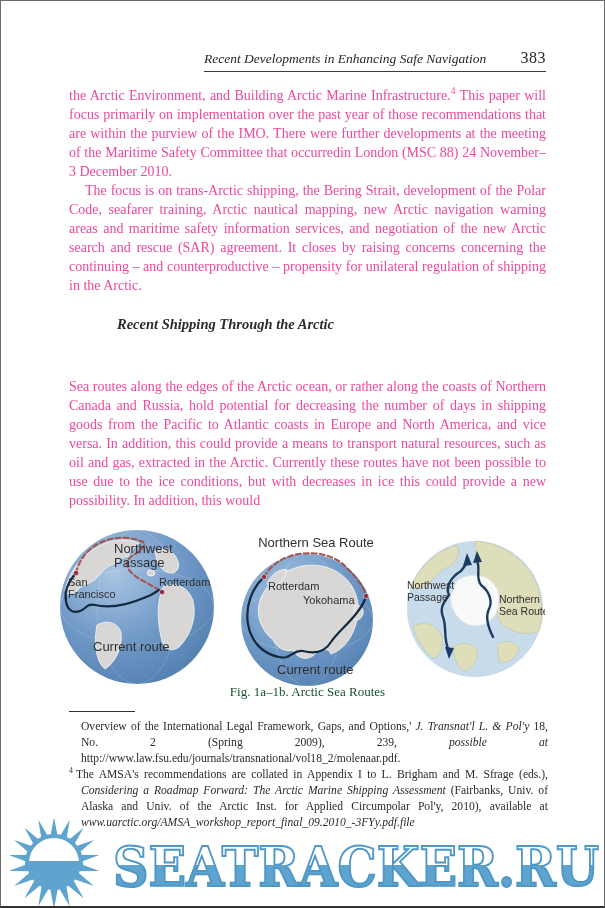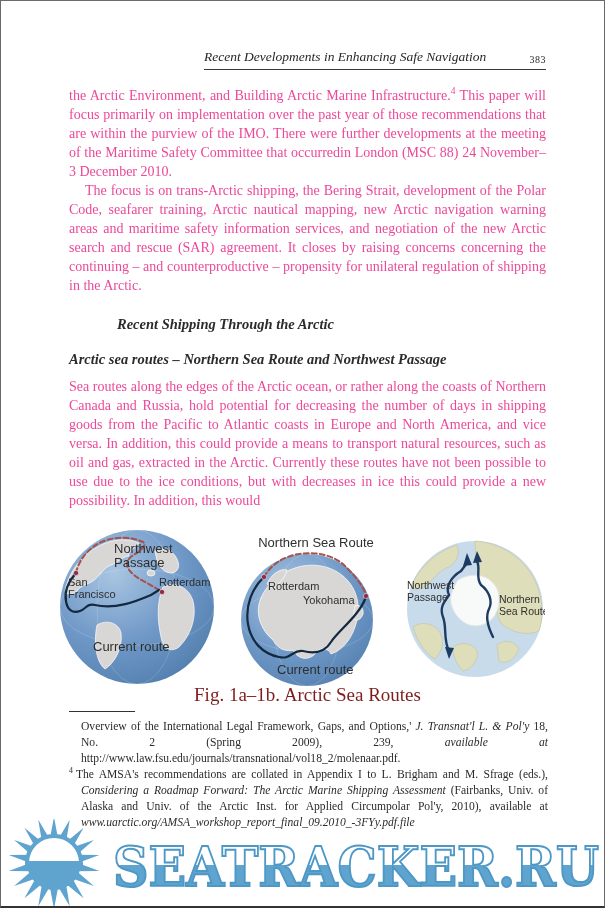--- a/index.html
+++ b/index.html
@@ -11,32 +11,32 @@
   }
   .abs { position:absolute; }
   .running-head {
     top:48px; left:68px; width:477px;
   }
   .running-head-inner {
     width:342px; margin-left:auto; display:flex; justify-content:space-between;
     align-items:flex-end; border-bottom:1px solid #3a3a3a; padding-bottom:4px;
   }
   .rh-title { font-style:italic; font-size:13.5px; }
-  .rh-page  { font-size:10px; letter-spacing:0.5px; }
+  .rh-page  { font-size:16px; letter-spacing:0.5px; }
   .body-par {
     left:68px; width:477px; font-size:14px; line-height:19px;
     text-align:justify; color:#ec4899;
   }
   .indent { text-indent:16px; }
   sup { font-size:68%; vertical-align:super; line-height:0; }
   .sec-head {
     left:68px; width:477px; font-style:italic; font-size:14.5px; color:#2b2b2b;
   }
   .figures { top:516px; left:58px; width:489px; height:166px;margin-top:11px; }
-  .caption { top:683px; left:68px; width:477px; text-align:center; font-size:19px; color:#7f1d1d; }
+  .caption { top:683px; left:68px; width:477px; text-align:center; font-size:13px; color:#14532d; }
   .fn-rule { top:710px; left:68px; width:66px; border-top:1.5px solid #333; }
   .footnote {
     left:68px; width:479px; font-size:11.6px; line-height:16px;
     text-align:justify; color:#2b2b2b; padding-left:12px;
   }
   .footnote.numbered { text-indent:-12px;font-family:Liberation Serif, serif; }
   .fn-marker { font-size:68%; vertical-align:super; line-height:0; padding-right:3px; }
   .watermark { top:818px; left:0; width:483px; height:87px; }
   .map-label { font-family:"Liberation Sans", sans-serif; fill:#2e2e2e; }
 </style>
@@ -49,21 +49,20 @@
     <div class="running-head-inner">
       <span class="rh-title">Recent Developments in Enhancing Safe Navigation</span>
       <span class="rh-page">383</span>
     </div>
   </div>
 
   <p class="abs body-par" style="top:85px;"><span>the Arctic Environment, and Building Arctic Marine Infrastructure.</span><sup>4</sup><span> This paper will focus primarily on implementation over the past year of those recommendations that are within the purview of the IMO. There were further developments at the meeting of the Maritime Safety Committee that occurredin London (MSC 88) 24 November–3 December 2010.</span></p>
   <p class="abs body-par indent" style="top:180px;">The focus is on trans-Arctic shipping, the Bering Strait, development of the Polar Code, seafarer training, Arctic nautical mapping, new Arctic navigation warning areas and maritime safety information services, and negotiation of the new Arctic search and rescue (SAR) agreement. It closes by raising concerns concerning the continuing – and counterproductive – propensity for unilateral regulation of shipping in the Arctic.</p>
 
   <h2 class="abs sec-head" style="top:315px;margin-left:48px;">Recent Shipping Through the Arctic</h2>
-  <h3 class="abs sec-head" style="top:350px;">Arctic sea routes – Northern Sea Route and Northwest Passage</h3>
 
   <p class="abs body-par" style="top:376px;">Sea routes along the edges of the Arctic ocean, or rather along the coasts of Northern Canada and Russia, hold potential for decreasing the number of days in shipping goods from the Pacific to Atlantic coasts in Europe and North America, and vice versa. In addition, this could provide a means to transport natural resources, such as oil and gas, extracted in the Arctic. Currently these routes have not been possible to use due to the ice conditions, but with decreases in ice this could provide a new possibility. In addition, this would</p>
 
   <div class="abs figures">
 
     <svg class="abs" style="left:0;top:1px;" width="156" height="156" viewBox="0 0 156 156">
       <defs>
         <radialGradient id="g1o" cx="35%" cy="28%" r="85%">
           <stop offset="0%" stop-color="#a9c5e2"></stop>
           <stop offset="55%" stop-color="#6e97c6"></stop>
@@ -140,21 +139,21 @@
       <text class="map-label" x="2" y="50" font-size="10.5">Northwest</text>
       <text class="map-label" x="2" y="62" font-size="10.5">Passage</text>
       <text class="map-label" x="94" y="64" font-size="10.5">Northern</text>
       <text class="map-label" x="94" y="76" font-size="10.5">Sea Route</text>
     </svg>
   </div>
 
   <div class="abs caption">Fig. 1a–1b. Arctic Sea Routes</div>
 
   <div class="abs fn-rule"></div>
-  <p class="abs footnote" style="top:718px;"><span>Overview of the International Legal Framework, Gaps, and Options,' </span><i>J. Transnat'l L. &amp; Pol'y</i><span> 18, No. 2 (Spring 2009), 239, </span><i>available at</i><span> http://www.law.fsu.edu/journals/transnational/vol18_2/molenaar.pdf.</span></p>
+  <p class="abs footnote" style="top:718px;"><span>Overview of the International Legal Framework, Gaps, and Options,' </span><i>J. Transnat'l L. &amp; Pol'y</i><span> 18, No. 2 (Spring 2009), 239, </span><i>possible at</i><span> http://www.law.fsu.edu/journals/transnational/vol18_2/molenaar.pdf.</span></p>
   <p class="abs footnote numbered" style="top:766px;"><sup class="fn-marker">4</sup><span><span>The AMSA's recommendations are collated in Appendix I to L. Brigham and M. Sfrage (eds.), </span><i>Considering a Roadmap Forward: The Arctic Marine Shipping Assessment</i><span> (Fairbanks, Univ. of Alaska and Univ. of the Arctic Inst. for Applied Circumpolar Pol'y, 2010), available at </span><i>www.uarctic.org/AMSA_workshop_report_final_09.2010_-3FYy.pdf.file</i></span></p>
 
   <div class="abs watermark">
     <svg class="abs" style="left:3px;top:0;" width="100" height="87" viewBox="0 0 100 87">
       <g transform="translate(50,44)" fill="#5ea4cf">
         <g id="sunrays">
           <path id="ray" d="M-4.5,-22 L0,-46 L4.5,-22 Z"></path>
           <use href="#ray" transform="rotate(20)"></use>
             <use href="#ray" transform="rotate(40)"></use>
           <use href="#ray" transform="rotate(60)"></use>

